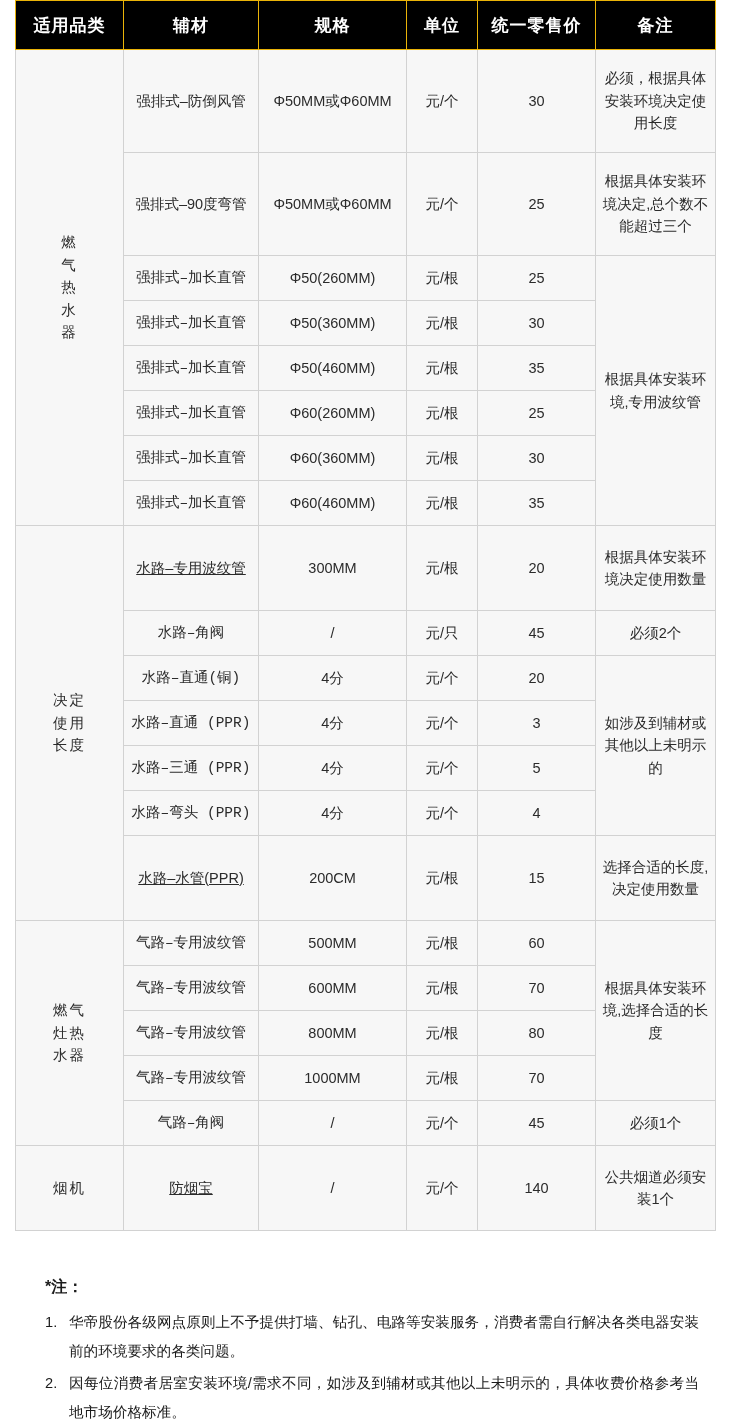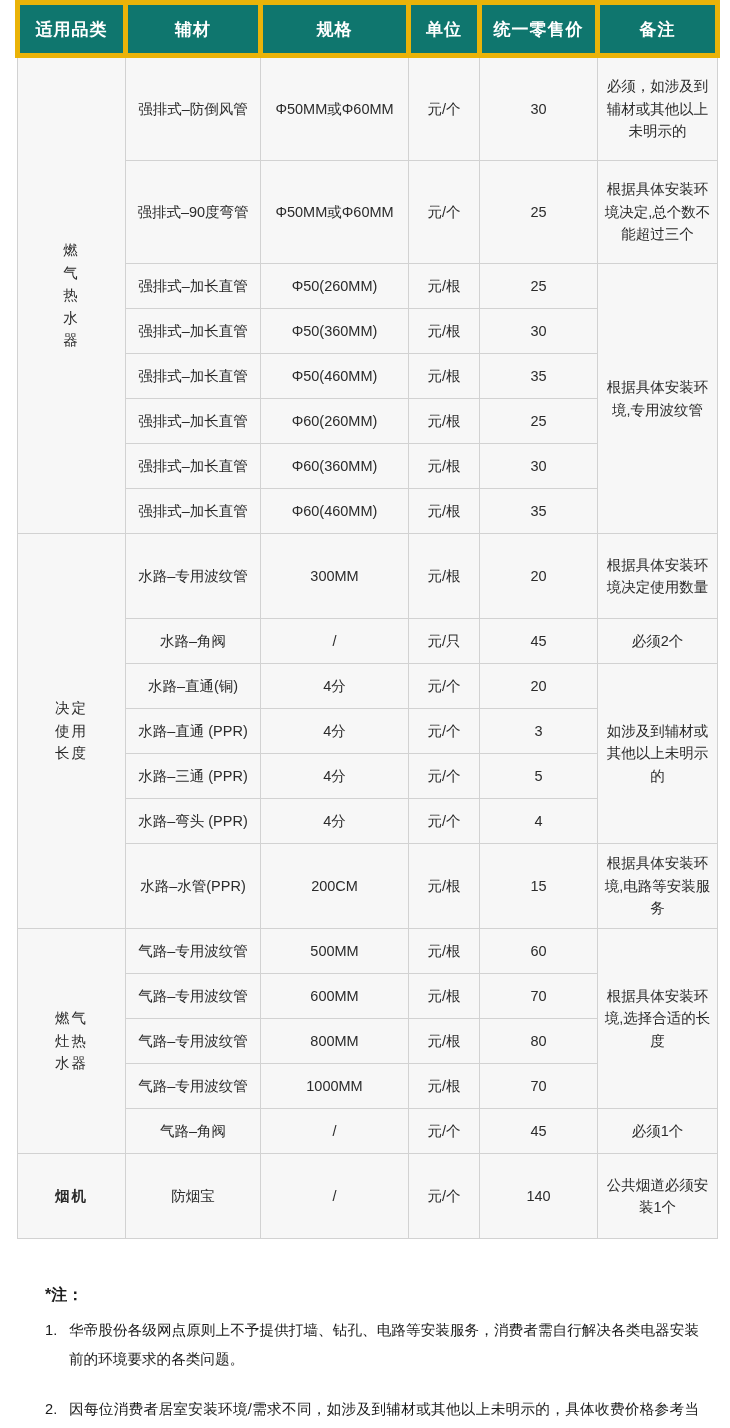--- a/index.html
+++ b/index.html
@@ -25,26 +25,26 @@
     table-layout: fixed;
   }
   table.price-table col.c0 { width: 108px; }
   table.price-table col.c1 { width: 135px; }
   table.price-table col.c2 { width: 148px; }
   table.price-table col.c3 { width: 71px; }
   table.price-table col.c4 { width: 118px; }
   table.price-table col.c5 { width: 120px; }
 
   table.price-table th {
-    background: #0f766e;
+    background: #000000;
     color: #ffffff;
     font-size: 17px;
     font-weight: bold;
     height: 46px;
-    border: 5px solid #eab308;
+    border: 1px solid #eab308;
     letter-spacing: 1px;
   }
   table.price-table td {
     border: 1px solid #d2d2d2;
     text-align: center;
     vertical-align: middle;
     font-size: 14.5px;
     color: #2b2b2b;
     background: #f7f7f7;
     line-height: 1.55;
@@ -63,26 +63,26 @@
     word-break: break-all;
     white-space: normal;
   }
   td.cat.wide span.vert {
     max-width: 2.6em;
   }
   td.note {
     font-size: 14px;
     line-height: 1.65;
   }
-  td.row-h { height: 36px; }
+  td.row-h { height: 36px; font-family: Liberation Mono, monospace; }
   td.big-h { height: 94px; }
-  td.mid-h { height: 76px; }
+  td.mid-h { height: 76px; text-decoration: underline; }
   td.brand {
     font-size: 19px;
-    font-weight: bold;
+    font-weight: normal;
     letter-spacing: 2px;
   }
 
   .footnote {
     margin: 22px 15px 14px 15px;
     padding: 18px 16px 22px 16px;
     background: #ffffff;
     font-size: 14.6px;
     color: #1b1b1b;
     line-height: 1.95;
@@ -93,21 +93,21 @@
     margin: 0 0 6px 14px;
   }
   .footnote ol {
     margin: 0;
     padding: 0 0 0 14px;
     list-style: none;
     counter-reset: fn;
   }
   .footnote ol li {
     counter-increment: fn;
-    margin-bottom: 22px;
+    margin-bottom: 4px;
     padding-left: 24px;
     position: relative;
     text-align: justify;
   }
   .footnote ol li:before {
     content: counter(fn) ".";
     position: absolute;
     left: 0;
     top: 0;
   }
@@ -138,21 +138,21 @@
       </tr>
     </thead>
     <tbody>
 
       <tr>
         <td class="cat" rowspan="8"><span class="vert">燃气热水器</span></td>
         <td class="big-h">强排式–防倒风管</td>
         <td>Φ50MM或Φ60MM</td>
         <td>元/个</td>
         <td>30</td>
-        <td class="note">必须，如涉及到辅材或其他以上未明示的</td>
+        <td class="note">必须，根据具体安装环境决定使用长度</td>
       </tr>
       <tr>
         <td class="big-h">强排式–90度弯管</td>
         <td>Φ50MM或Φ60MM</td>
         <td>元/个</td>
         <td>25</td>
         <td class="note">根据具体安装环境决定,总个数不能超过三个</td>
       </tr>
       <tr>
         <td class="row-h">强排式–加长直管</td>
@@ -230,21 +230,21 @@
         <td class="row-h">水路–弯头 (PPR)</td>
         <td>4分</td>
         <td>元/个</td>
         <td>4</td>
       </tr>
       <tr>
         <td class="mid-h">水路–水管(PPR)</td>
         <td>200CM</td>
         <td>元/根</td>
         <td>15</td>
-        <td class="note">根据具体安装环境,电路等安装服务</td>
+        <td class="note">选择合适的长度,决定使用数量</td>
       </tr>
 
       <tr>
         <td class="cat wide" rowspan="5"><span class="vert">燃气灶热水器</span></td>
         <td class="row-h">气路–专用波纹管</td>
         <td>500MM</td>
         <td>元/根</td>
         <td>60</td>
         <td class="note" rowspan="4">根据具体安装环境,选择合适的长度</td>
       </tr>

